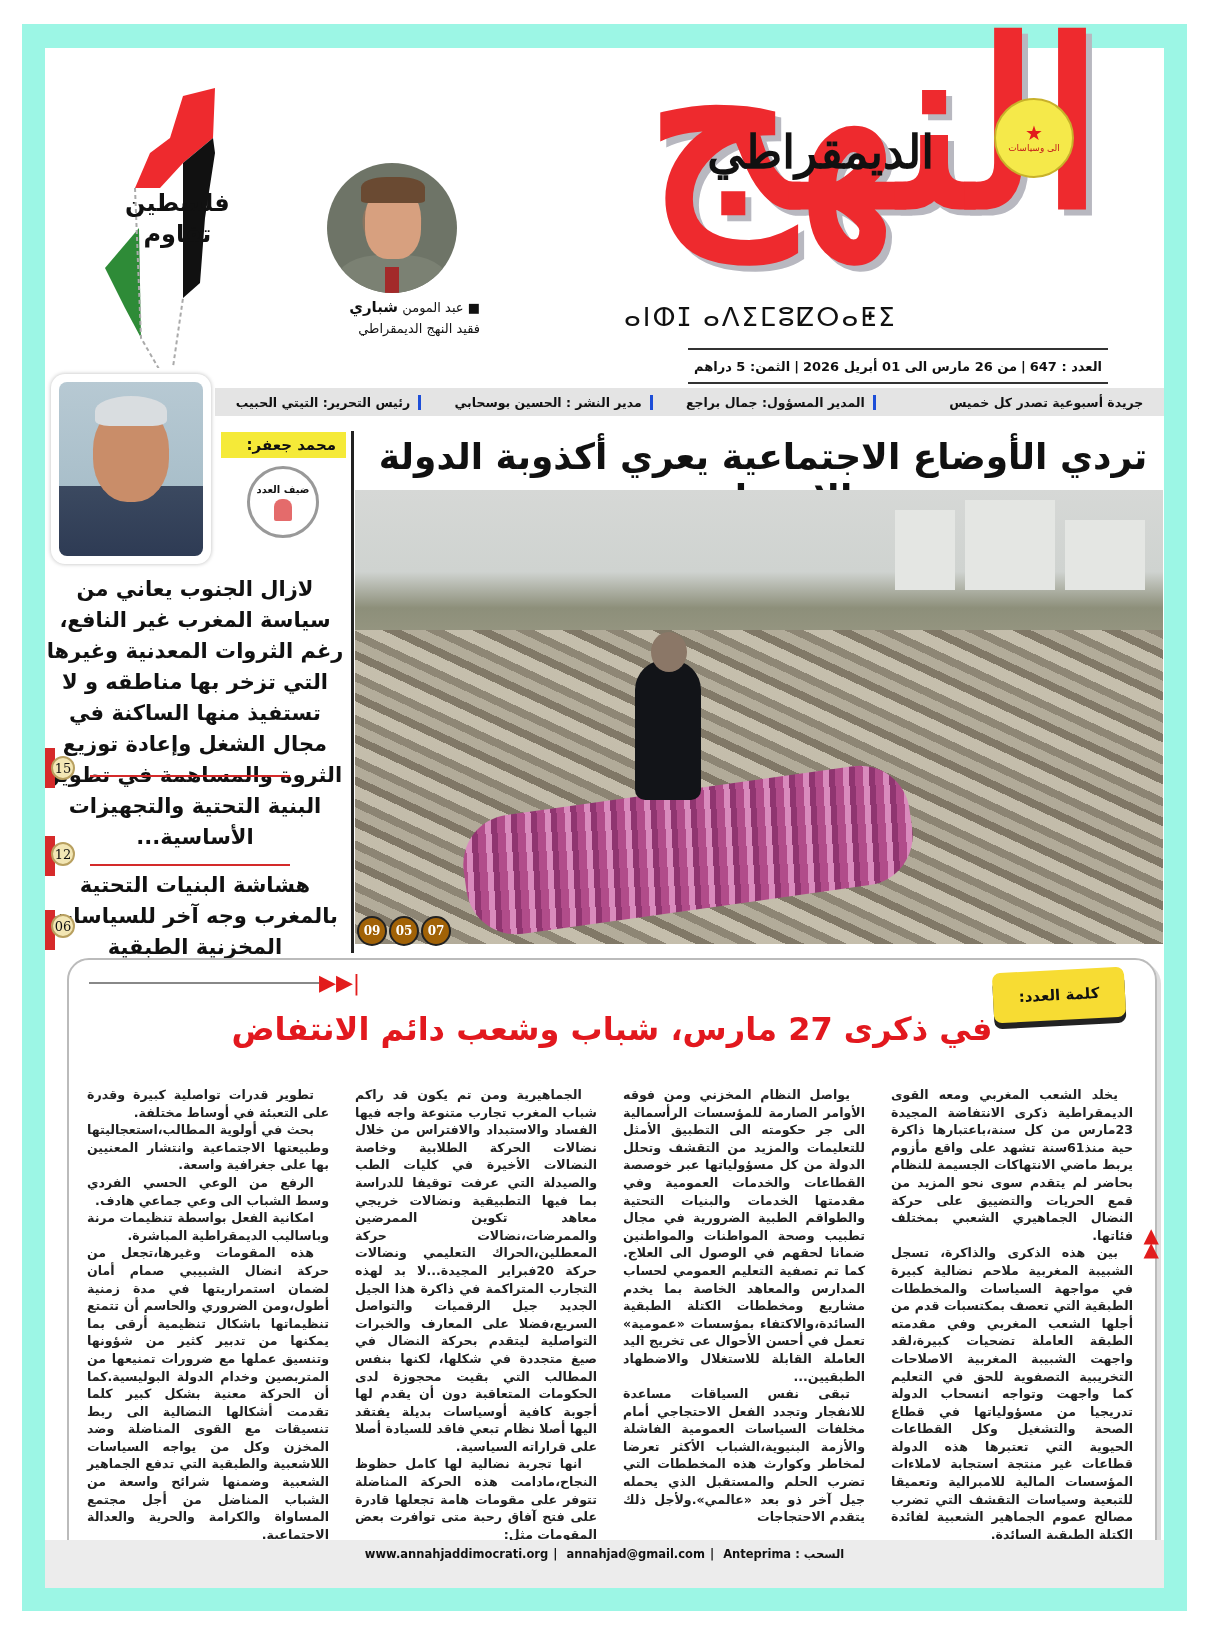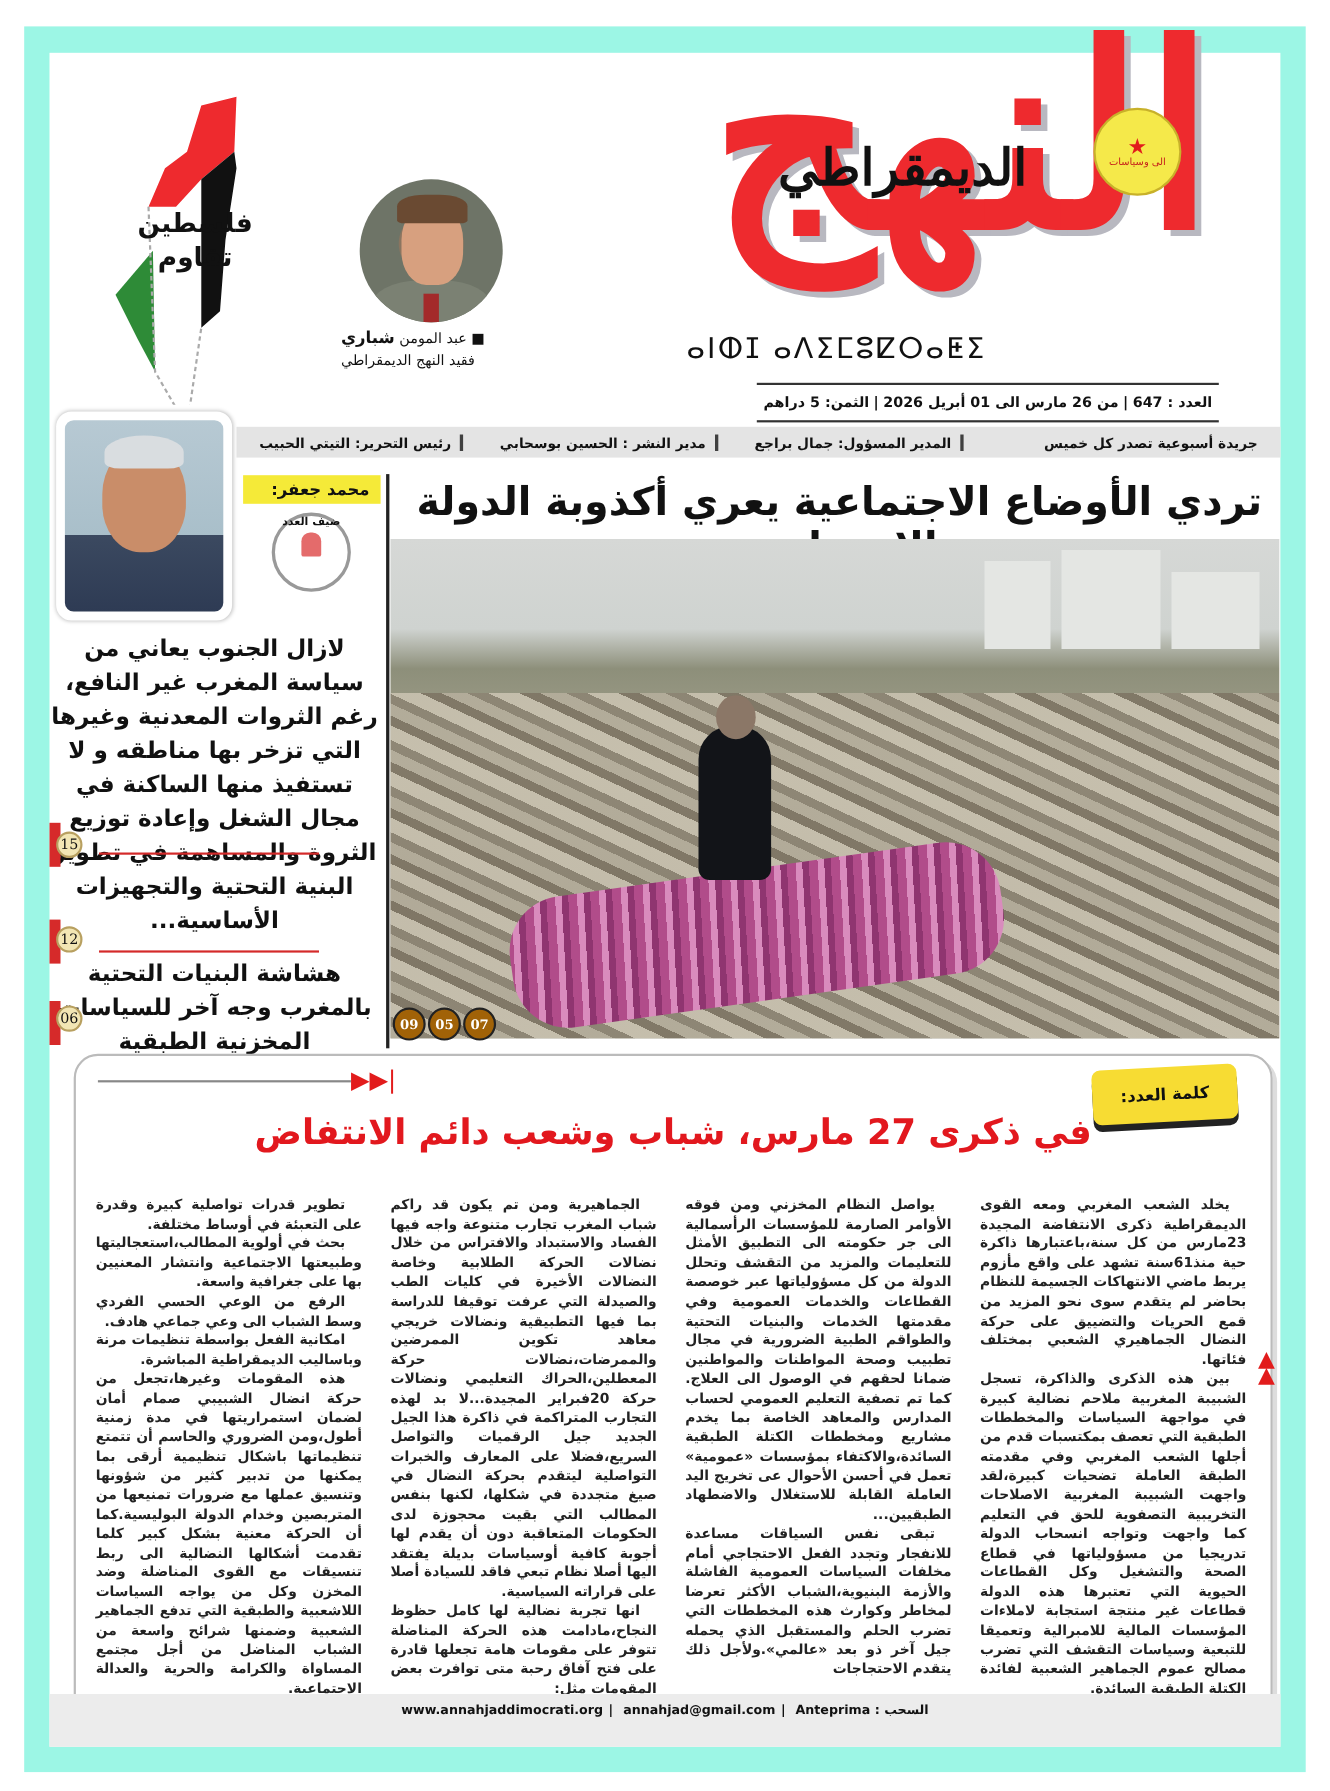--- a/index.html
+++ b/index.html
@@ -17,42 +17,42 @@
   .logo-main .tif { position: absolute; left: 40px; top: 252px; font-size: 26px; letter-spacing: 2px; color: #111; direction: ltr; }
   .emblem { position: absolute; right: 30px; top: 48px; width: 80px; height: 80px; border-radius: 50%; background: #f5e94a; border: 2px solid #c8b12a; display: flex; flex-direction: column; align-items: center; justify-content: center; }
   .emblem .star { color: #e21c1c; font-size: 20px; line-height: 1; }
   .emblem .txt { font-size: 9px; color: #c41a1a; }
 
   .portrait-circle { position: absolute; left: 282px; top: 115px; width: 130px; height: 130px; border-radius: 50%; background: radial-gradient(circle at 50% 45%, #d9a883 0 22%, #8a7560 23% 30%, #6e7467 31% 100%); overflow: hidden; }
   .portrait-circle .face { position: absolute; left: 38px; top: 22px; width: 56px; height: 74px; border-radius: 45% 45% 40% 40%; background: #d7a07f; }
   .portrait-circle .hair { position: absolute; left: 34px; top: 14px; width: 64px; height: 26px; border-radius: 40% 40% 10% 10%; background: #6a4a32; }
   .portrait-circle .suit { position: absolute; left: 10px; top: 92px; width: 110px; height: 60px; border-radius: 40% 40% 0 0; background: #7b8173; }
   .portrait-circle .tie { position: absolute; left: 58px; top: 104px; width: 14px; height: 30px; background: #a32a2a; }
-  .portrait-cap { position: absolute; left: 265px; top: 248px; width: 170px; text-align: left; font-size: 13px; line-height: 1.5; }
+  .portrait-cap { position: absolute; left: 265px; top: 248px; width: 170px; text-align: right; font-size: 13px; line-height: 1.5; }
   .portrait-cap .name b { font-weight: bold; font-size: 15px; }
 
   .palestine { position: absolute; left: 20px; top: 20px; width: 200px; height: 300px; }
   .palestine .label { position: absolute; left: 60px; top: 120px; font-size: 24px; font-weight: bold; text-align: center; line-height: 1.3; color: #111; }
 
   
   .issue-line { position: absolute; right: 56px; top: 300px; width: 420px; height: 36px; border-top: 2px solid #333; border-bottom: 2px solid #333; display: flex; align-items: center; justify-content: center; font-size: 13px; font-weight: bold; }
   .issue-line span { margin: 0 4px; }
 
   
   .staff-bar { position: absolute; left: 170px; top: 340px; width: 949px; height: 28px; background: #e4e4e4; display: flex; align-items: center; justify-content: space-around; font-size: 12.5px; font-weight: bold; }
-  .staff-bar .item { padding: 0 8px; border-right: 3px solid #404040; }
+  .staff-bar .item { padding: 0 8px; border-right: 3px solid #1d4ed8; }
   .staff-bar .item:first-child { border-right: none; margin-left: 40px; }
 
   
   .guest-photo { position: absolute; left: 6px; top: 326px; width: 160px; height: 190px; border-radius: 14px; background: #fff; box-shadow: 0 0 4px #bbb; padding: 8px; }
   .guest-photo .img { width: 100%; height: 100%; border-radius: 8px; background: linear-gradient(180deg, #b7c9d3 0%, #a9bfca 60%, #3b4960 60%, #2e3b54 100%); position: relative; overflow: hidden; }
   .guest-photo .face { position: absolute; left: 34px; top: 24px; width: 76px; height: 96px; border-radius: 45%; background: #c98d69; }
   .guest-photo .hair { position: absolute; left: 36px; top: 14px; width: 72px; height: 30px; border-radius: 50% 50% 20% 20%; background: #d9dde0; }
   .guest-tag { position: absolute; left: 176px; top: 384px; width: 125px; height: 26px; background: #f5ea38; display: flex; align-items: center; justify-content: flex-start; padding-right: 10px; font-weight: bold; font-size: 15px; }
-  .guest-stamp { position: absolute; left: 202px; top: 418px; width: 72px; height: 72px; border-radius: 50%; border: 3px solid #999; display: flex; flex-direction: column; align-items: center; font-size: 10px; font-weight: bold; }
+  .guest-stamp { position: absolute; left: 202px; top: 418px; width: 72px; height: 72px; border-radius: 50%; border: 3px solid #999; display: flex; flex-direction: column; align-items: center; justify-content: center; font-size: 10px; font-weight: bold; }
   .guest-stamp .ink { width: 18px; height: 22px; background: #e46b6b; border-radius: 8px 8px 2px 2px; margin-top: 4px; }
   .side-rule { position: absolute; left: 306px; top: 383px; width: 3px; height: 522px; background: #222; }
 
   .side-story { position: absolute; left: 0; width: 300px; text-align: center; font-weight: bold; color: #111; }
   .side-story.s1 { top: 526px; font-size: 21px; line-height: 31px; }
   .side-story.s2 { top: 722px; font-size: 21px; line-height: 31px; }
   .side-story.s3 { top: 808px; font-size: 21px; line-height: 31px; }
   .page-badge { position: absolute; width: 24px; height: 24px; border-radius: 50%; background: #f2e6b4; border: 2px solid #b8a060; font-family: "DejaVu Serif", serif; font-size: 13px; display: flex; align-items: center; justify-content: center; }
   .side-sep { position: absolute; left: 0; width: 200px; height: 2px; background: #d42a2a; }
   .red-tab { position: absolute; left: 0; width: 10px; height: 40px; background: #d62a2a; }

